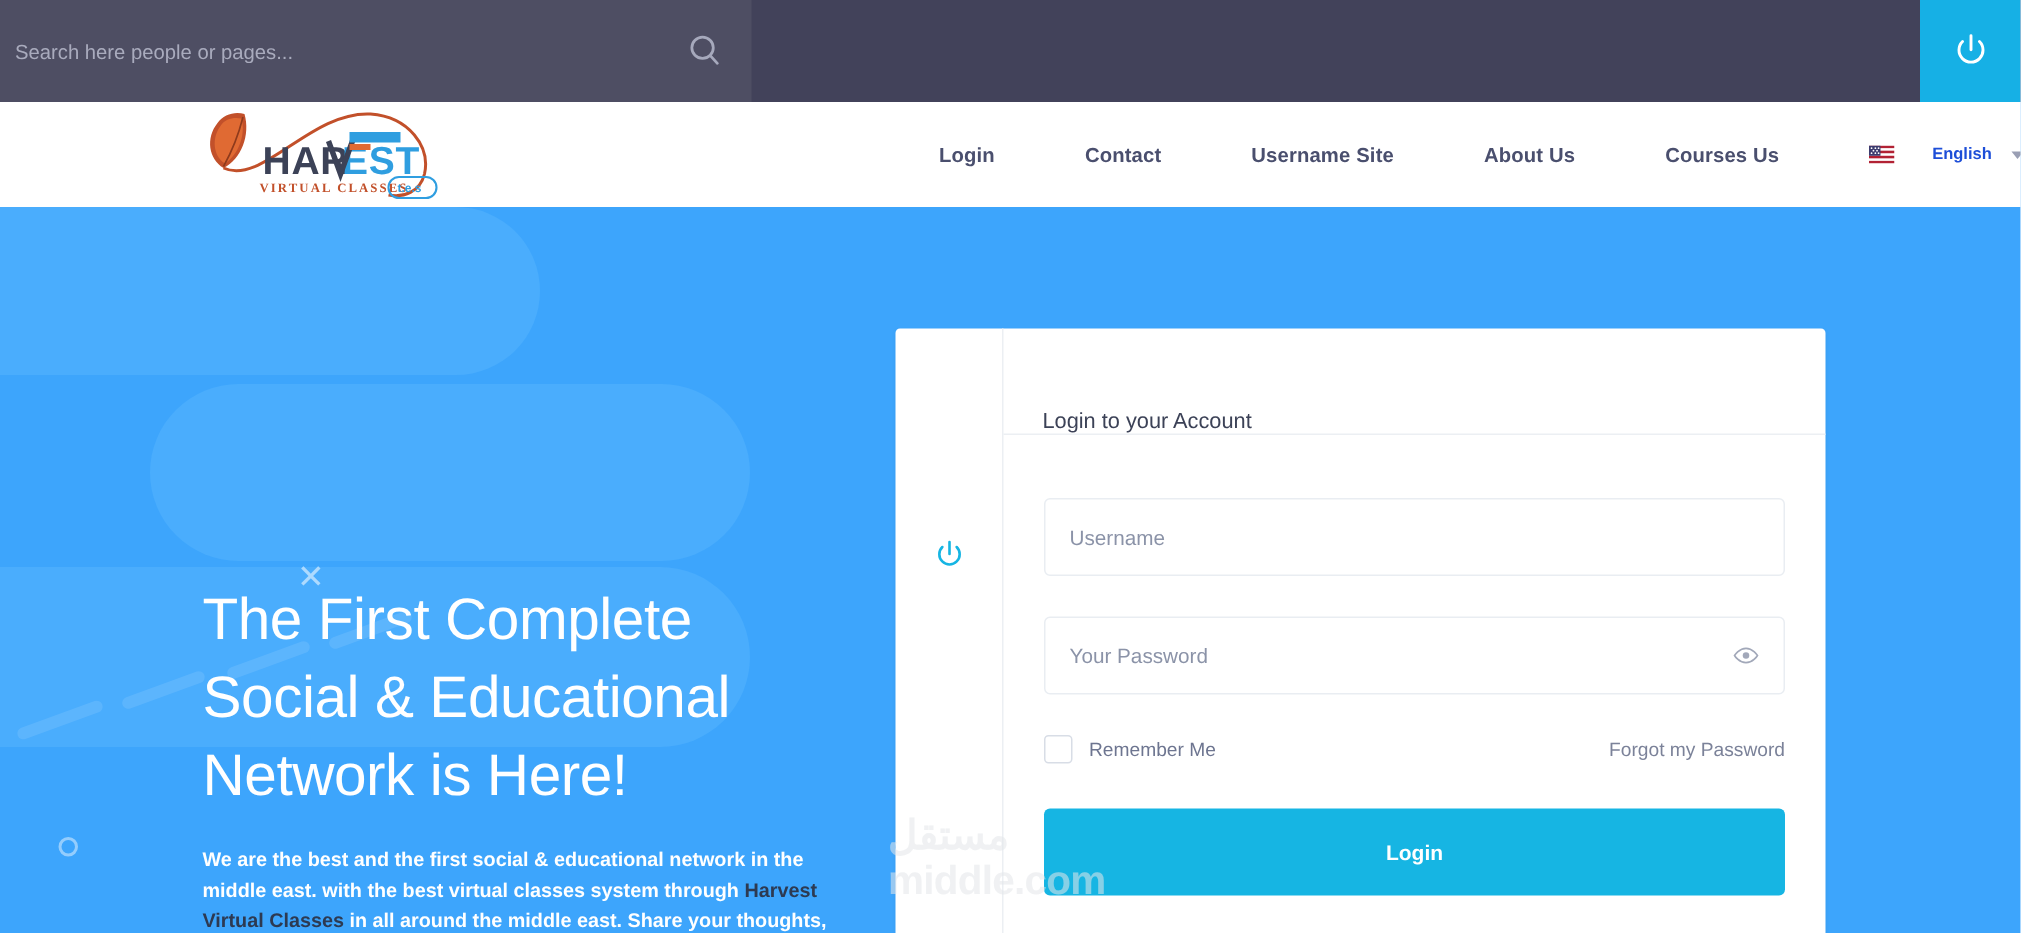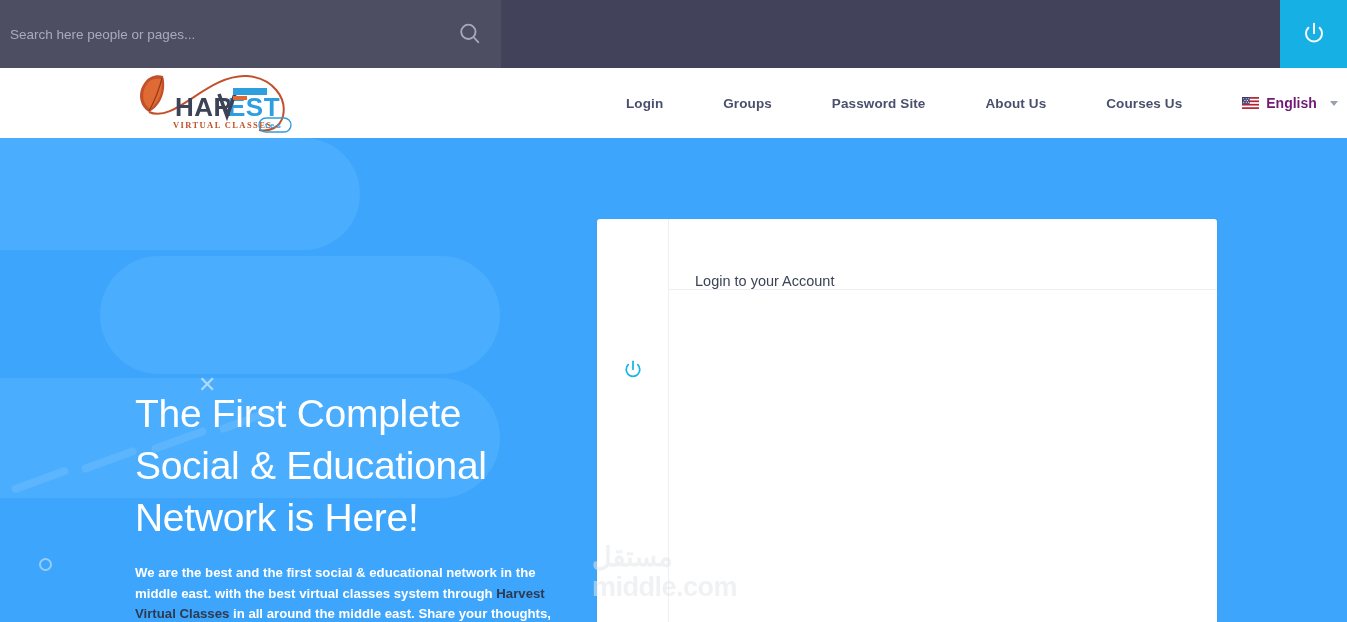--- a/index.html
+++ b/index.html
@@ -34,21 +34,21 @@
     position: absolute; left: 0; top: 68px; width: 1347px; height: 70px;
     background: #ffffff; display: flex; align-items: center;
   }
   .logo { position: absolute; left: 135px; top: 72px; width: 165px; height: 64px; }
   .nav-links { position: absolute; left: 596px; top: 68px; height: 70px; display: flex; align-items: center; gap: 0px; }
   .nav-link {
     font-size: 13.5px; font-weight: bold; color: #4a4f6e; text-decoration: none;
     padding: 0 30px; letter-spacing: .1px; white-space: nowrap; cursor: pointer;
   }
   .lang { display: flex; align-items: center; gap: 7px; padding-left: 30px; cursor: pointer; }
-  .lang-label { font-size: 14px; font-weight: bold; color: #701a75; }
+  .lang-label { font-size: 11px; font-weight: bold; color: #1d4ed8; margin-left: 18px; }
   .flag { width: 17px; height: 12px; display: block; }
   .caret { width: 0; height: 0; border-left: 4px solid transparent; border-right: 4px solid transparent; border-top: 5px solid #9a9fb4; margin-left: 6px; }
 
   
   .hero {
     position: absolute; left: 0; top: 138px; width: 1347px; height: 484px;
     background: #3da5fc; overflow: hidden;
   }
   .blob { position: absolute; background: #4aadfd; border-radius: 200px; }
   .blob1 { left: -180px; top: 0px;  width: 540px; height: 112px; }
@@ -160,22 +160,22 @@
       <rect x="98" y="16" width="34" height="7" fill="#2f9ee0"></rect>
       <rect x="98" y="24" width="14" height="4" fill="#e06a33"></rect>
       <text x="38" y="56" font-family="Liberation Serif, serif" font-size="8.5" font-weight="bold" fill="#c2502a" letter-spacing="1.4">VIRTUAL CLASSES</text>
       <rect x="124" y="46" width="32" height="14" rx="7" fill="none" stroke="#2f9ee0" stroke-width="1.4"></rect>
       <text x="130" y="56" font-family="Liberation Sans, sans-serif" font-size="8" font-weight="bold" fill="#2f9ee0">t.e.s</text>
     </svg>
   </div>
 
   <div class="nav-links">
     <a class="nav-link">Login</a>
-    <a class="nav-link">Groups</a>
-    <a class="nav-link">Password Site</a>
+    <a class="nav-link">Contact</a>
+    <a class="nav-link">Username Site</a>
     <a class="nav-link">About Us</a>
     <a class="nav-link">Courses Us</a>
     <div class="lang">
       <svg class="flag" viewBox="0 0 20 14">
         <rect width="20" height="14" fill="#ffffff"></rect>
         <g fill="#b22234">
           <rect y="0" width="20" height="2"></rect>
             <rect y="4" width="20" height="2"></rect>
           <rect y="8" width="20" height="2"></rect>
             <rect y="12" width="20" height="2"></rect>
@@ -225,20 +225,43 @@
         <path d="M6.8 6.2a7.4 7.4 0 1 0 10.4 0" fill="none" stroke="#16b5e3" stroke-width="1.9" stroke-linecap="round"></path>
         <line x1="12" y1="2.6" x2="12" y2="11.2" stroke="#16b5e3" stroke-width="1.9" stroke-linecap="round"></line>
       </svg>
     </div>
 
     <div class="card-main">
       <div class="card-head">
         <span class="card-head-title">Login to your Account</span>
       </div>
 
+      <div class="card-body">
+        <div class="field">
+          <input type="text" placeholder="Username" style="">
+        </div>
+
+        <div class="field">
+          <input type="password" placeholder="Your Password" style="">
+          <svg class="eye-icon" viewBox="0 0 24 24">
+            <path d="M1.8 12s4-6.4 10.2-6.4S22.2 12 22.2 12s-4 6.4-10.2 6.4S1.8 12 1.8 12Z" fill="none" stroke="#8b93a8" stroke-width="1.5"></path>
+            <circle cx="12" cy="12" r="2.9" fill="#8b93a8"></circle>
+          </svg>
+        </div>
+
+        <div class="row-opts">
+          <div class="remember">
+            <span class="cbox"></span>
+            <span class="remember-label">Remember Me</span>
+          </div>
+          <a class="forgot">Forgot my Password</a>
+        </div>
+
+        <button class="login-btn">Login</button>
+      </div>
     </div>
   </div>
 
   <div class="watermark">
     <div class="wm-ar">مستقل</div>
     <div class="wm-en">middle.com</div>
   </div>
 
 </div>
 

